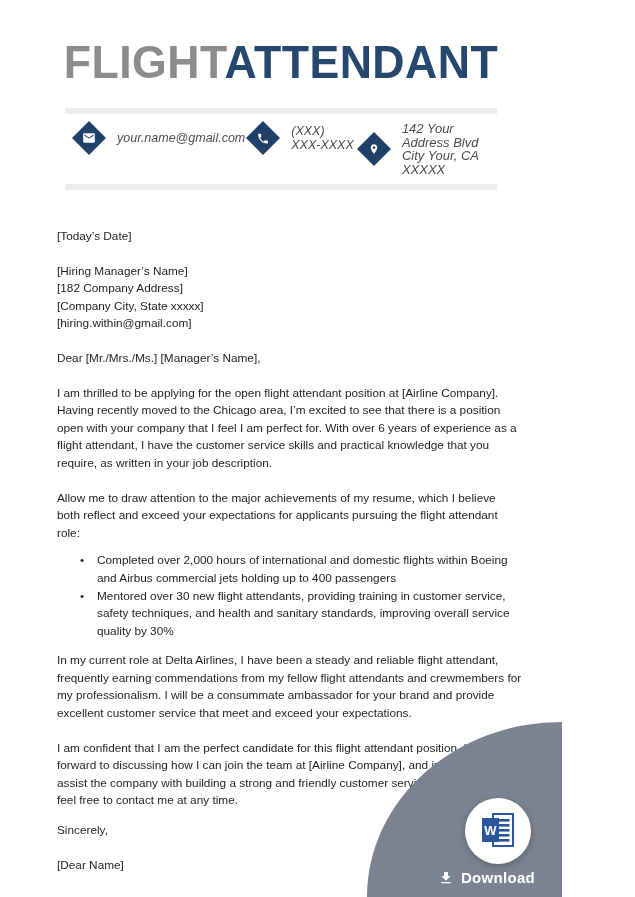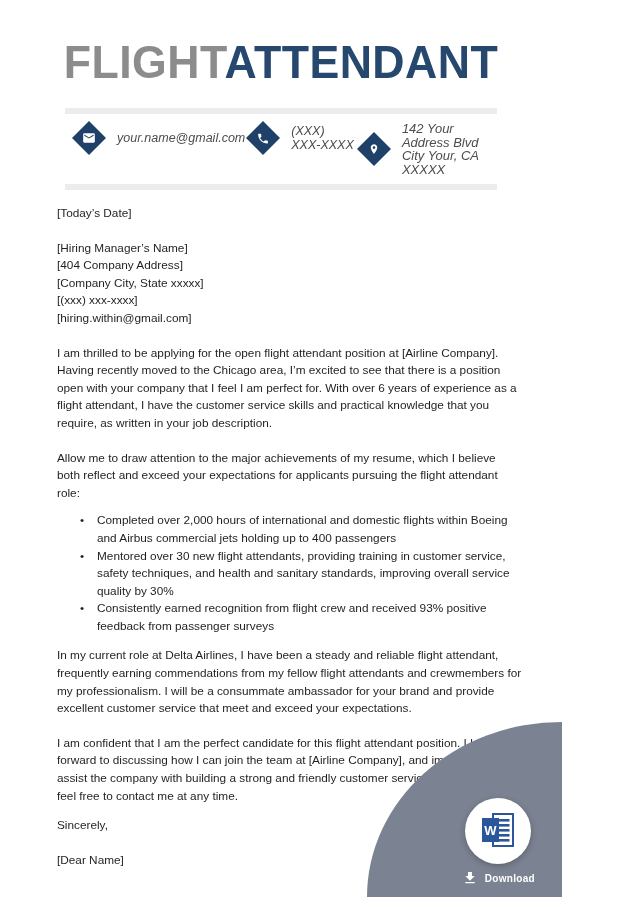--- a/index.html
+++ b/index.html
@@ -47,21 +47,21 @@
     display: flex; align-items: center; justify-content: center;
     flex: 0 0 auto;
     margin: 4px 6px;
   }
   .diamond svg { transform: rotate(-45deg); display: block; }
   .contact-text { font-size: 12.5px; color: #4d4d4d; }
   .contact-text.two-line { font-size: 13px; line-height: 13.5px; }
 
   
   .letter {
-    margin-top: 15px;
+    margin-top: 38px;
     padding: 0 30px 0 57px;
     font-size: 11.8px;
     line-height: 17.6px;
     color: #1f1f1f;
   }
   .letter p { white-space: pre-line; }
   .block-gap { margin-bottom: 17px; }
   .recipient div { line-height: 17.6px; }
   ul.achievements { list-style: none; margin: 10px 0 12px 0; }
   ul.achievements li {
@@ -93,21 +93,21 @@
     background: #ffffff;
     box-shadow: 0 2px 6px rgba(0,0,0,0.25);
     display: flex; align-items: center; justify-content: center;
     cursor: pointer;
   }
   .download-row {
     position: absolute;
     right: 27px; bottom: 11px;
     display: flex; align-items: center; gap: 7px;
     color: #ffffff;
-    font-size: 10px;
+    font-size: 15px;
     font-weight: bold;
     letter-spacing: 0.3px;
     cursor: pointer;
   }
 </style>
 </head>
 <body>
 
 <div class="page">
 
@@ -146,45 +146,43 @@
 
     </div>
     <div class="gray-bar"></div>
   </div>
 
   <div class="letter">
     <p class="block-gap">[Today’s Date]</p>
 
     <div class="recipient block-gap">
       <div>[Hiring Manager’s Name]</div>
-      <div>[404 Company Address]</div>
+      <div>[182 Company Address]</div>
       <div>[Company City, State xxxxx]</div>
-      <div>[(xxx) xxx-xxxx]</div>
       <div>[hiring.within@gmail.com]</div>
     </div>
 
+    <p class="block-gap">Dear [Mr./Mrs./Ms.] [Manager’s Name],</p>
 
     <p class="block-gap">I am thrilled to be applying for the open flight attendant position at [Airline Company].
 Having recently moved to the Chicago area, I’m excited to see that there is a position
 open with your company that I feel I am perfect for. With over 6 years of experience as a
 flight attendant, I have the customer service skills and practical knowledge that you
 require, as written in your job description.</p>
 
     <p>Allow me to draw attention to the major achievements of my resume, which I believe
 both reflect and exceed your expectations for applicants pursuing the flight attendant
 role:</p>
 
     <ul class="achievements">
       <li>Completed over 2,000 hours of international and domestic flights within Boeing
 and Airbus commercial jets holding up to 400 passengers</li>
       <li>Mentored over 30 new flight attendants, providing training in customer service,
 safety techniques, and health and sanitary standards, improving overall service
 quality by 30%</li>
-      <li>Consistently earned recognition from flight crew and received 93% positive
-feedback from passenger surveys</li>
     </ul>
 
     <p class="block-gap">In my current role at Delta Airlines, I have been a steady and reliable flight attendant,
 frequently earning commendations from my fellow flight attendants and crewmembers for
 my professionalism. I will be a consummate ambassador for your brand and provide
 excellent customer service that meet and exceed your expectations.</p>
 
     <p class="block-gap p4">I am confident that I am the perfect candidate for this flight attendant position. I look
 forward to discussing how I can join the team at [Airline Company], and immediately
 assist the company with building a strong and friendly customer service brand. Please

